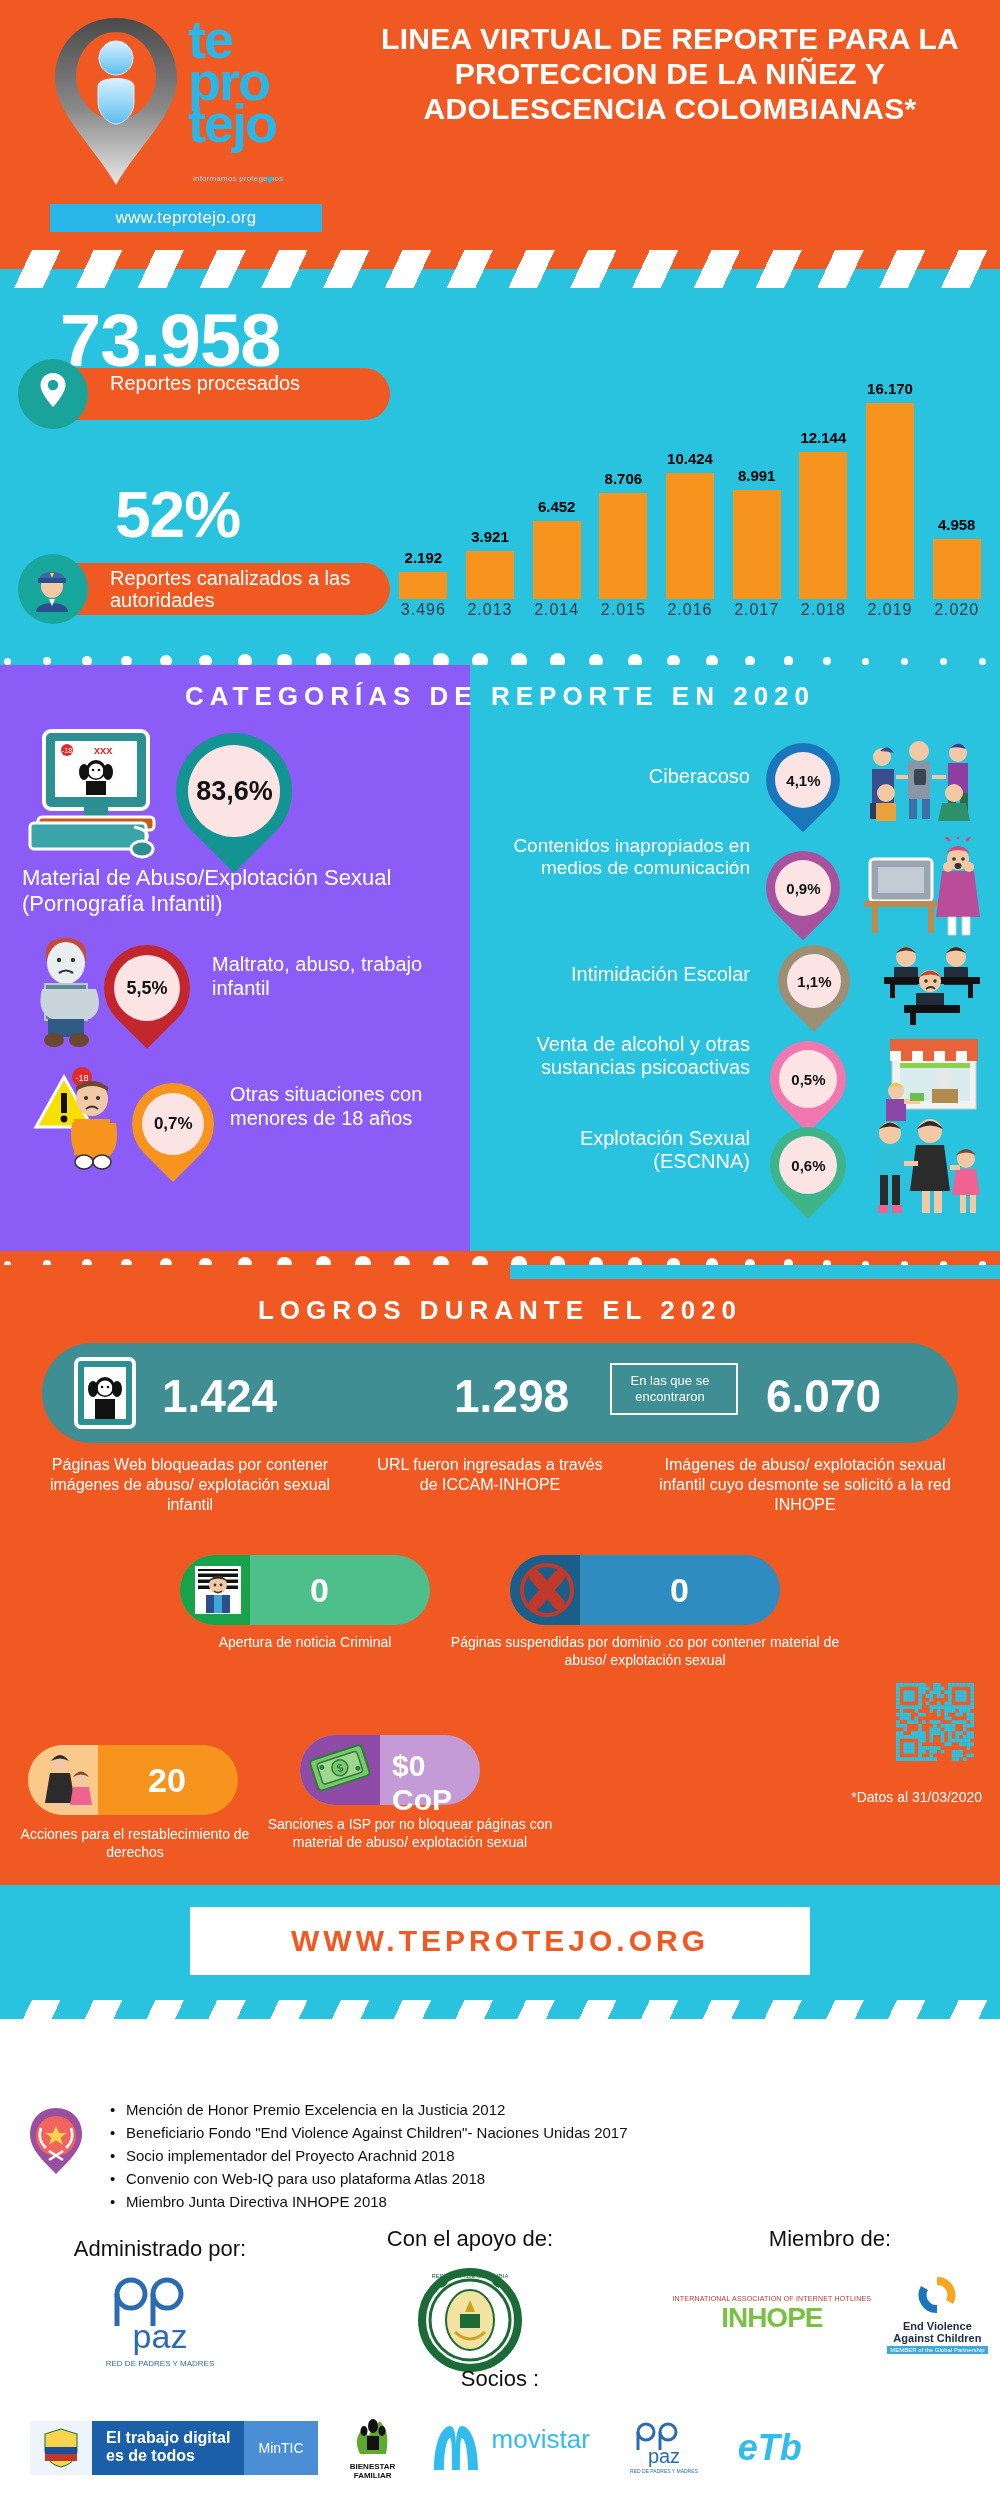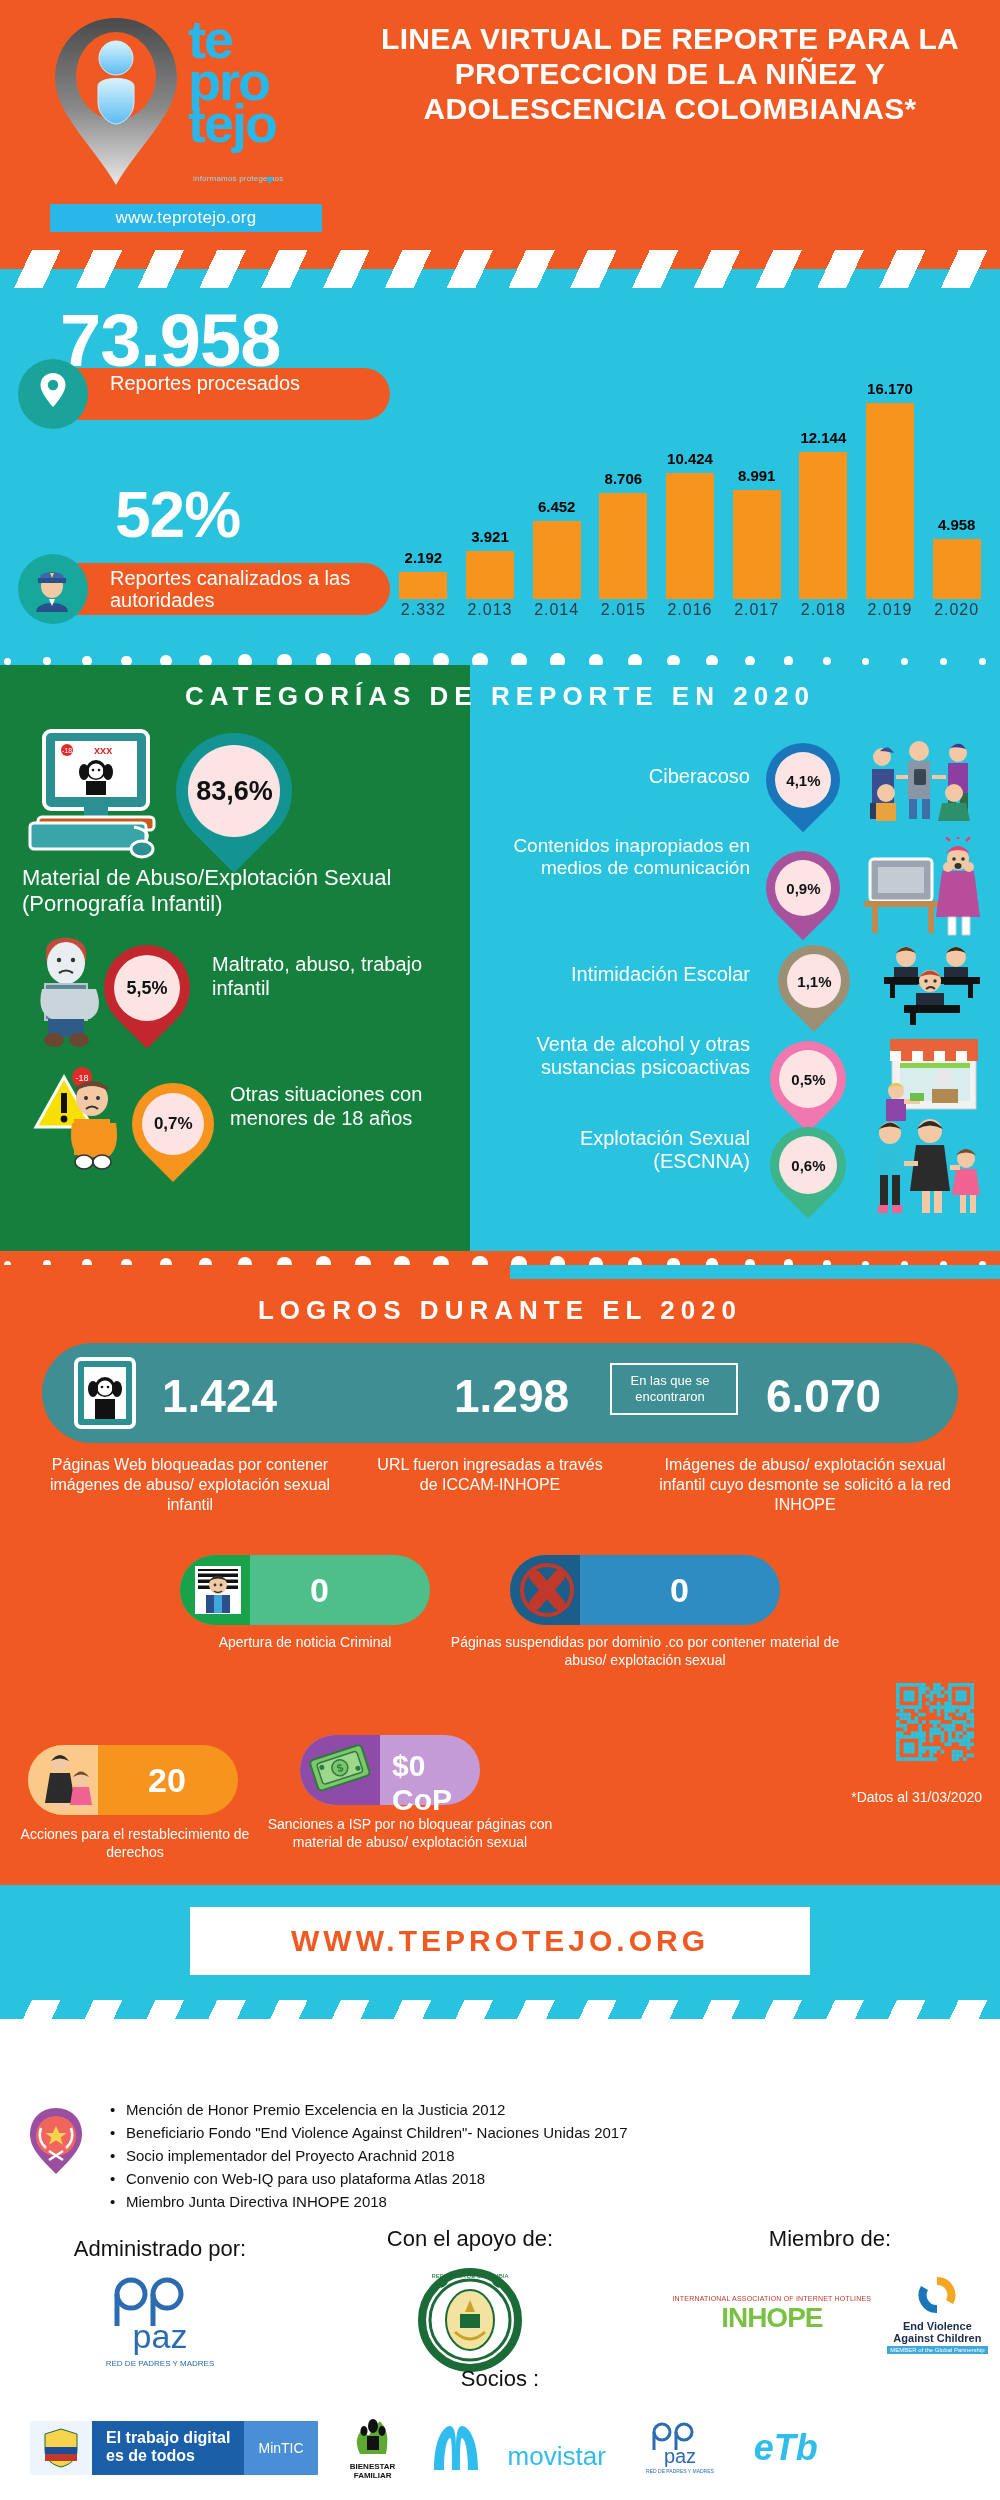--- a/index.html
+++ b/index.html
@@ -77,21 +77,21 @@
   }
 
   
   .dot-div { position:absolute; left:0; width:1000px; height:26px; overflow:hidden; }
   .dot-div .dots { position:absolute; left:0; top:0; width:1000px; height:26px; }
   .dot-div .dots i {
     position:absolute; top:2px; background:#fff; border-radius:50%; display:block;
   }
 
   
-  .cats { position:absolute; left:0; top:665px; width:1000px; height:600px; background:#15803d; }
+  .cats { position:absolute; left:0; top:665px; width:1000px; height:600px; background:#8b5cf6; }
   .cats .rightbg { position:absolute; left:470px; top:0; width:530px; height:600px; background:#29C3E0; }
   .sect-title {
     position:absolute; width:1000px; text-align:center; color:#fff;
     font-weight:bold; font-size:26px; letter-spacing:6px;
   }
 
   .teardrop { position:absolute; border-radius:50% 50% 50% 0; transform:rotate(-45deg); }
   .teardrop .inner {
     position:absolute; border-radius:50%; background:#FCE4E4;
     display:flex; align-items:center; justify-content:center;
@@ -255,21 +255,21 @@
         <div class="bar-col" style="left: 476px;">
           <div class="bar" style="height: 196px; background: rgb(247, 148, 30);"></div>
           <div class="val" style="bottom: 202px;">16.170</div>
         </div>
         <div class="bar-col" style="left: 542.667px;">
           <div class="bar" style="height: 60px; background: rgb(247, 148, 30);"></div>
           <div class="val" style="bottom: 66px;">4.958</div>
         </div>
       </div>
     <div class="xaxis" id="x-axis">
-        <span style="left: 2.33333px;">2.332</span>
+        <span style="left: 2.33333px;">3.496</span>
         <span style="left: 69px;">2.013</span>
         <span style="left: 135.667px;">2.014</span>
         <span style="left: 202.333px;">2.015</span>
         <span style="left: 269px;">2.016</span>
         <span style="left: 335.667px;">2.017</span>
         <span style="left: 402.333px;">2.018</span>
         <span style="left: 469px;">2.019</span>
         <span style="left: 535.667px;">2.020</span>
       </div>
   </div>
@@ -1005,21 +1005,21 @@
           <path d="M21 20 h12 v14 h-12z" fill="#111"></path>
           <ellipse cx="18" cy="15" rx="3.5" ry="5" fill="#111"></ellipse>
           <ellipse cx="36" cy="15" rx="3.5" ry="5" fill="#111"></ellipse>
         </svg>
         <div style="font-size:8px; font-weight:bold; color:#111; line-height:9px">
           <span>BIENESTAR</span><br>
           <span>FAMILIAR</span>
         </div>
       </div>
 
-      <div style="display:flex; align-items:flex-end; gap:24px">
+      <div style="display:flex; align-items:flex-start; gap:8px">
         <svg width="56" height="48" viewBox="0 0 56 48">
           <path d="M6 46 C6 14 16 2 22 2 C28 2 28 18 28 26 C28 18 28 2 34 2 C40 2 50 14 50 46 L40 46 C40 22 36 14 34 14 C32 14 32 30 32 46 L24 46 C24 30 24 14 22 14 C20 14 16 22 16 46z" fill="#30BCEC"></path>
         </svg>
         <span style="font-size:26px; color:#30BCEC">movistar</span>
       </div>
 
       <svg width="92" height="58" viewBox="0 0 92 58">
         <circle cx="28" cy="13" r="8" fill="none" stroke="#2B6CB0" stroke-width="3"></circle>
         <path d="M20 13 v18" stroke="#2B6CB0" stroke-width="3"></path>
         <circle cx="50" cy="13" r="8" fill="none" stroke="#2B6CB0" stroke-width="3"></circle>

